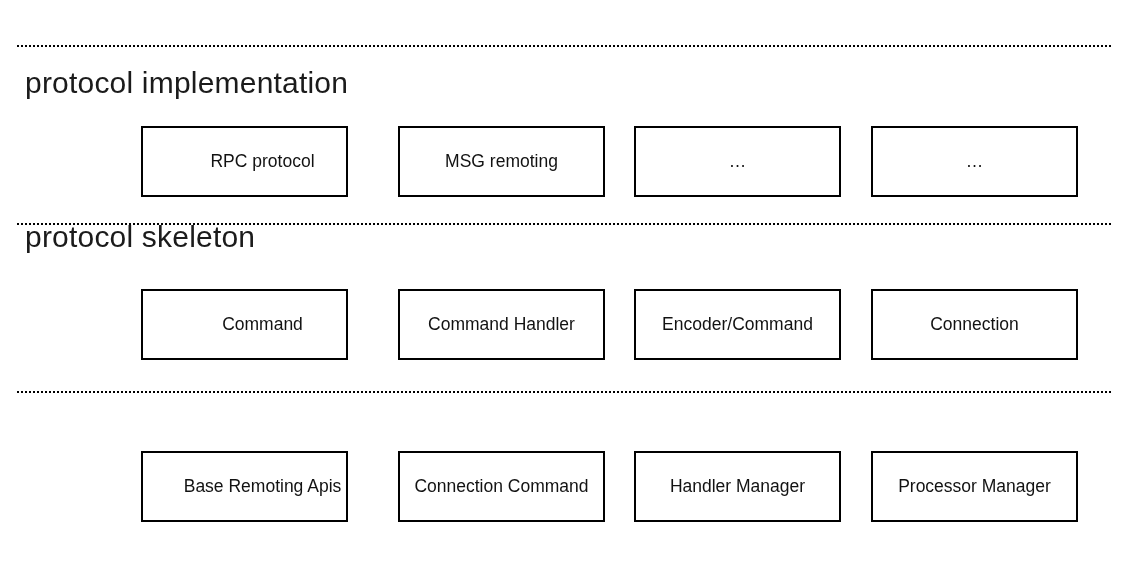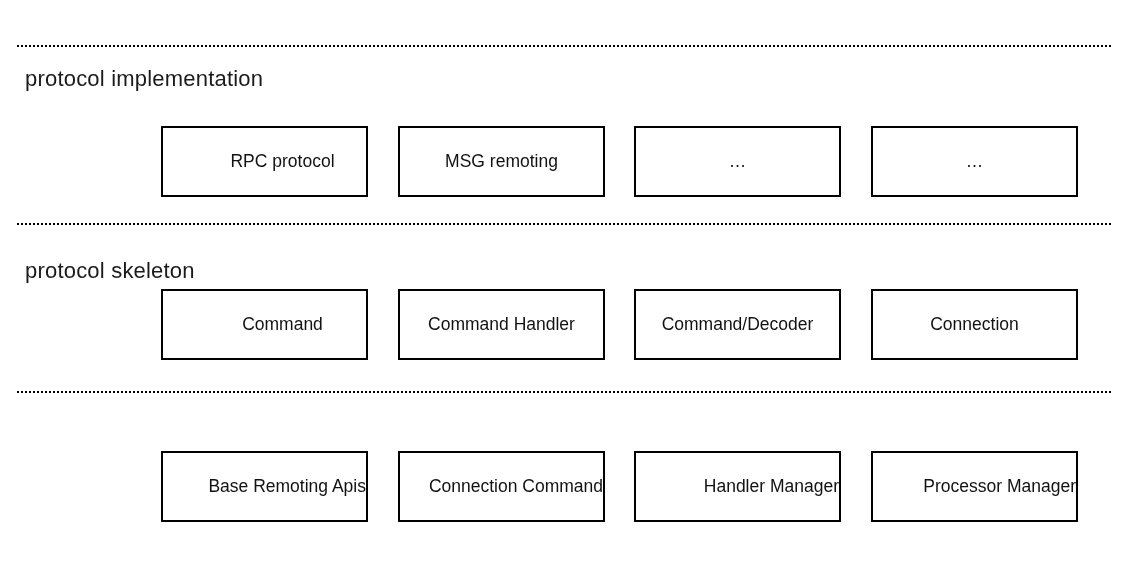--- a/index.html
+++ b/index.html
@@ -28,49 +28,49 @@
     );
   }
   .line-1 { top: 45px; }
   .line-2 { top: 223px; }
   .line-3 { top: 391px; }
 
   .layer-title {
     position: absolute;
     left: 25px;
     margin: 0;
-    font-size: 22px;
+    font-size: 30px;
     font-weight: 300;
     letter-spacing: 0.2px;
     color: #1b1b1b;
     white-space: nowrap;
   }
   .title-1 { top: 66px; }
-  .title-2 { top: 220px; margin-top: 38px; }
+  .title-2 { top: 220px; }
   .title-3 { top: 400px; }
 
   .box {
     position: absolute;
     width: 207px;
     height: 71px;
     border: 2px solid #000000;
     background: #ffffff;
     display: flex;
     align-items: center;
     justify-content: center;
     font-size: 17.5px;
     color: #121212;
     text-align: center;
     white-space: nowrap;
   }
   .row-1 .box { top: 126px; }
   .row-2 .box { top: 289px; }
-  .row-3 .box { top: 451px; justify-content: flex-end; }
+  .row-3 .box { top: 451px; }
 
-  .col-1 { left: 161px; padding-left: 36px; }
+  .col-1 { left: 141px; padding-left: 36px; }
   .col-2 { left: 398px; }
   .col-3 { left: 634px; }
   .col-4 { left: 871px; }
 </style>
 </head>
 <body>
 
 <div class="canvas">
 
   <div class="dotted-line line-1"></div>
@@ -93,21 +93,21 @@
   <div class="dotted-line line-2"></div>
   <h2 class="layer-title title-2">protocol skeleton</h2>
   <div class="row-2">
     <div class="box col-1">
       <span>Command</span>
     </div>
     <div class="box col-2">
       <span>Command Handler</span>
     </div>
     <div class="box col-3">
-      <span>Command/Decoder</span>
+      <span>Encoder/Command</span>
     </div>
     <div class="box col-4">
       <span>Connection</span>
     </div>
   </div>
 
   <div class="dotted-line line-3"></div>
   <div class="row-3">
     <div class="box col-1">
       <span>Base Remoting Apis</span>

